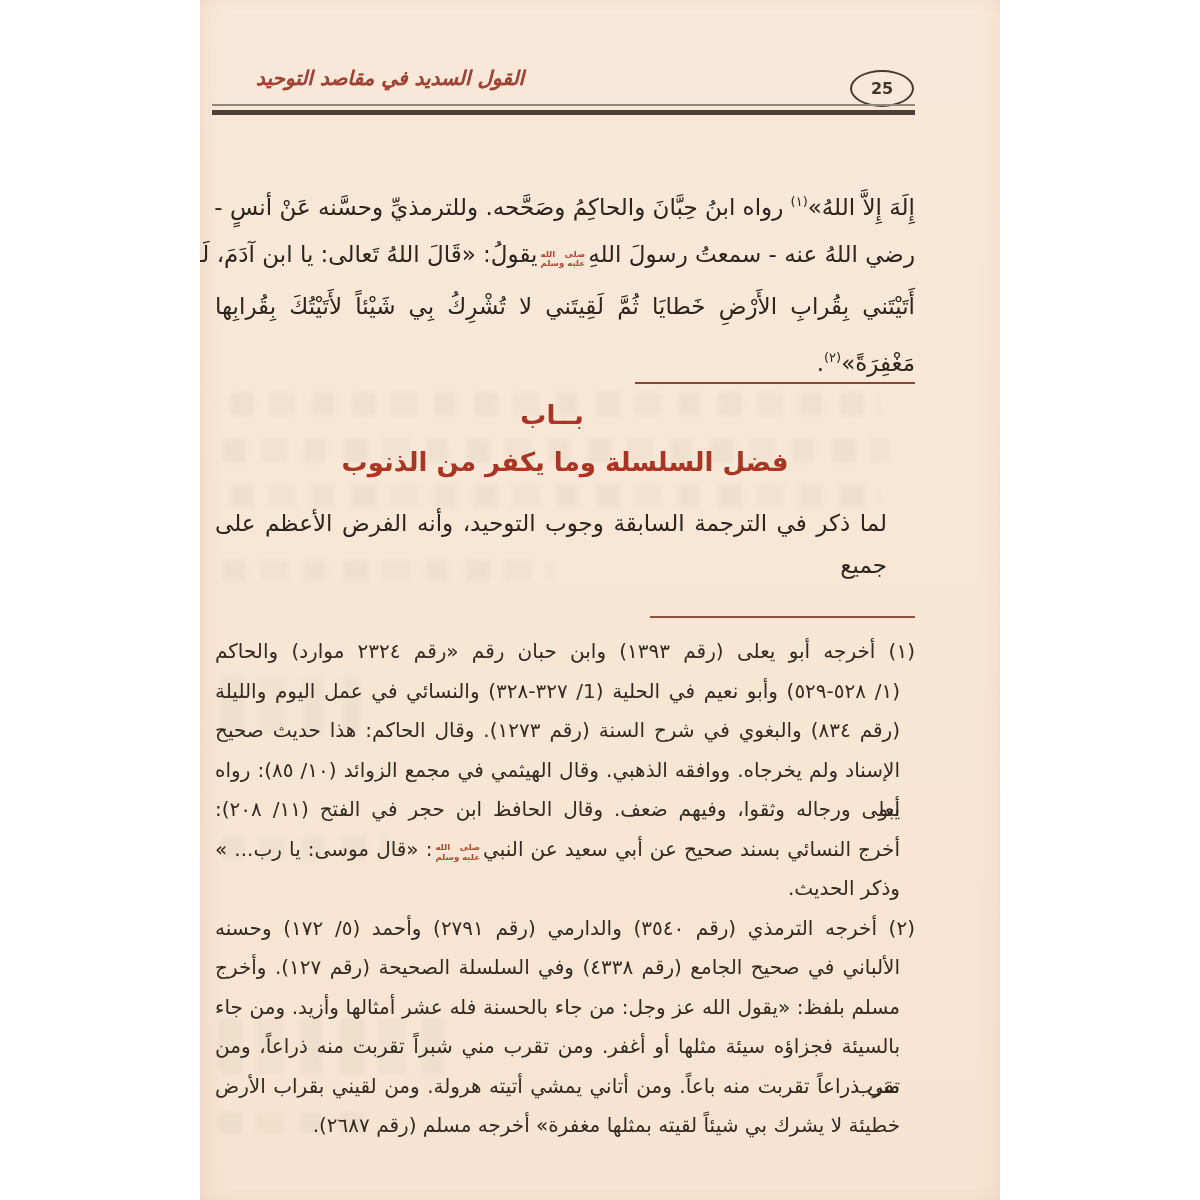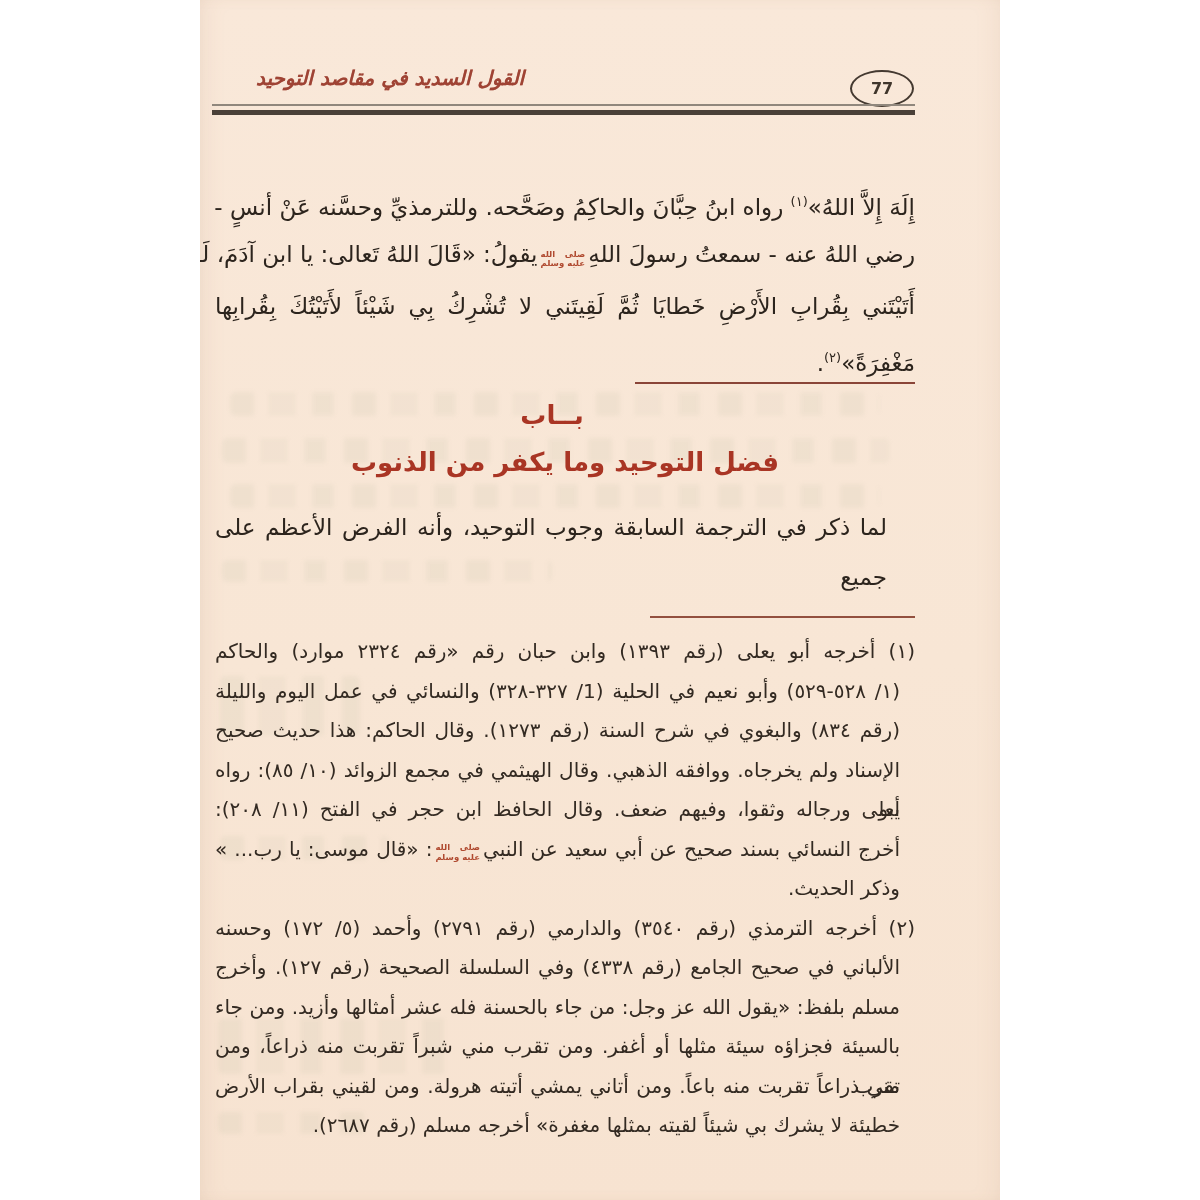--- a/index.html
+++ b/index.html
@@ -28,21 +28,21 @@
   }
   .double-rule{
     position:absolute;left:12px;top:104px;width:703px;height:4px;
     border-top:2px solid #90877d;border-bottom:5px solid #4a4038;
   }
   
   .col{position:absolute;left:15px;width:700px;direction:rtl;color:#2c241d;}
   .hadith{top:176px;font-size:23px;}
   .hadith .ln{height:52px;line-height:52px;white-space:nowrap;}
   .para{top:502px;font-size:23px;}
-  .para .ln{height:50px;line-height:50px;}
+  .para .ln{height:50px;line-height:42px;}
   .ln.jl{text-align:justify;text-align-last:justify;}
   .ln.rl{text-align:right;}
   .indent1{padding-right:28px;}
   .fnmark{font-size:13px;vertical-align:9px;letter-spacing:0;}
   .saw{
     display:inline-block;font-size:8.5px;line-height:1.1;color:#b04a30;
     text-align:center;vertical-align:-4px;margin:0 3px;font-weight:bold;
   }
   .saw span{display:block;}
   
@@ -79,35 +79,35 @@
   <div class="ghost" style="left:22px;top:438px;width:668px;height:25px;"></div>
   <div class="ghost" style="left:30px;top:484px;width:650px;height:24px;"></div>
   <div class="ghost" style="left:22px;top:560px;width:330px;height:22px;"></div>
   <div class="ghost" style="left:20px;top:676px;width:140px;height:60px;"></div>
   <div class="ghost" style="left:20px;top:836px;width:170px;height:24px;"></div>
   <div class="ghost" style="left:18px;top:1018px;width:230px;height:56px;"></div>
   <div class="ghost" style="left:18px;top:1112px;width:150px;height:22px;"></div>
 
   <div class="header-title">القول السديد في مقاصد التوحيد</div>
   <div class="page-badge">
-    <span>77</span>
+    <span>25</span>
   </div>
   <div class="double-rule"></div>
 
   <div class="col hadith">
     <div class="ln jl"><span>إِلَهَ إِلاَّ اللهُ»</span><sup class="fnmark">(١)</sup><span> رواه ابنُ حِبَّانَ والحاكِمُ وصَحَّحه. وللترمذيِّ وحسَّنه عَنْ أنسٍ -</span></div>
     <div class="ln jl"><span>رضي اللهُ عنه - سمعتُ رسولَ اللهِ</span><span class="saw"><span>صلى الله</span><span>عليه وسلم</span></span><span>يقولُ: «قَالَ اللهُ تَعالى: يا ابن آدَمَ، لَوْ</span></div>
     <div class="ln jl">أَتَيْتَني بِقُرابِ الأَرْضِ خَطايَا ثُمَّ لَقِيتَني لا تُشْرِكُ بِي شَيْئاً لأَتَيْتُكَ بِقُرابِها</div>
     <div class="ln rl"><span>مَغْفِرَةً»</span><sup class="fnmark">(٢)</sup><span>.</span></div>
   </div>
 
   <div class="sep-a"></div>
 
   <div class="bab">بــاب</div>
-  <div class="chapter">فضل التوحيد وما يكفر من الذنوب</div>
+  <div class="chapter">فضل السلسلة وما يكفر من الذنوب</div>
 
   <div class="col para">
     <div class="ln jl indent1">لما ذكر في الترجمة السابقة وجوب التوحيد، وأنه الفرض الأعظم على جميع</div>
   </div>
 
   <div class="fsep"></div>
 
   <div class="col footnotes">
     <div class="ln jl">(١) أخرجه أبو يعلى (رقم ١٣٩٣) وابن حبان رقم «رقم ٢٣٢٤ موارد) والحاكم</div>
     <div class="ln jl findent">(١/ ٥٢٨-٥٢٩) وأبو نعيم في الحلية (1/ ٣٢٧-٣٢٨) والنسائي في عمل اليوم والليلة</div>

